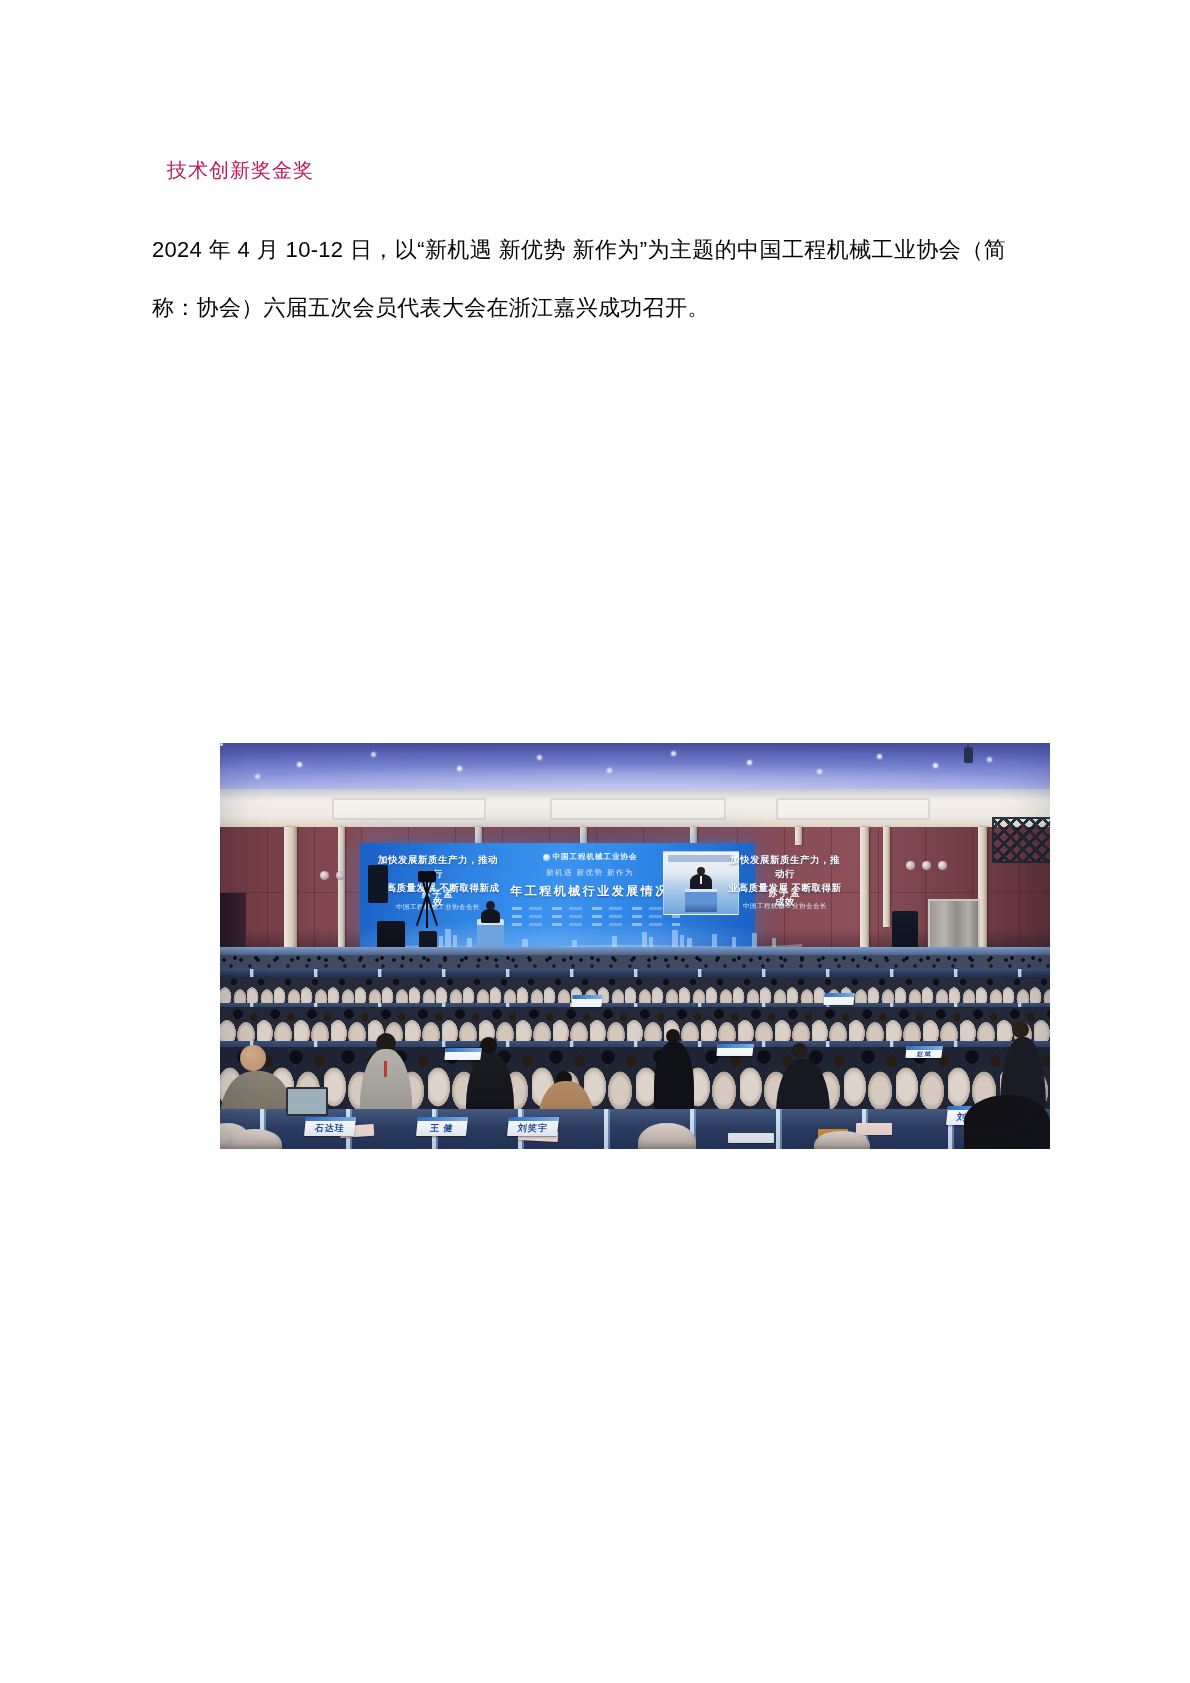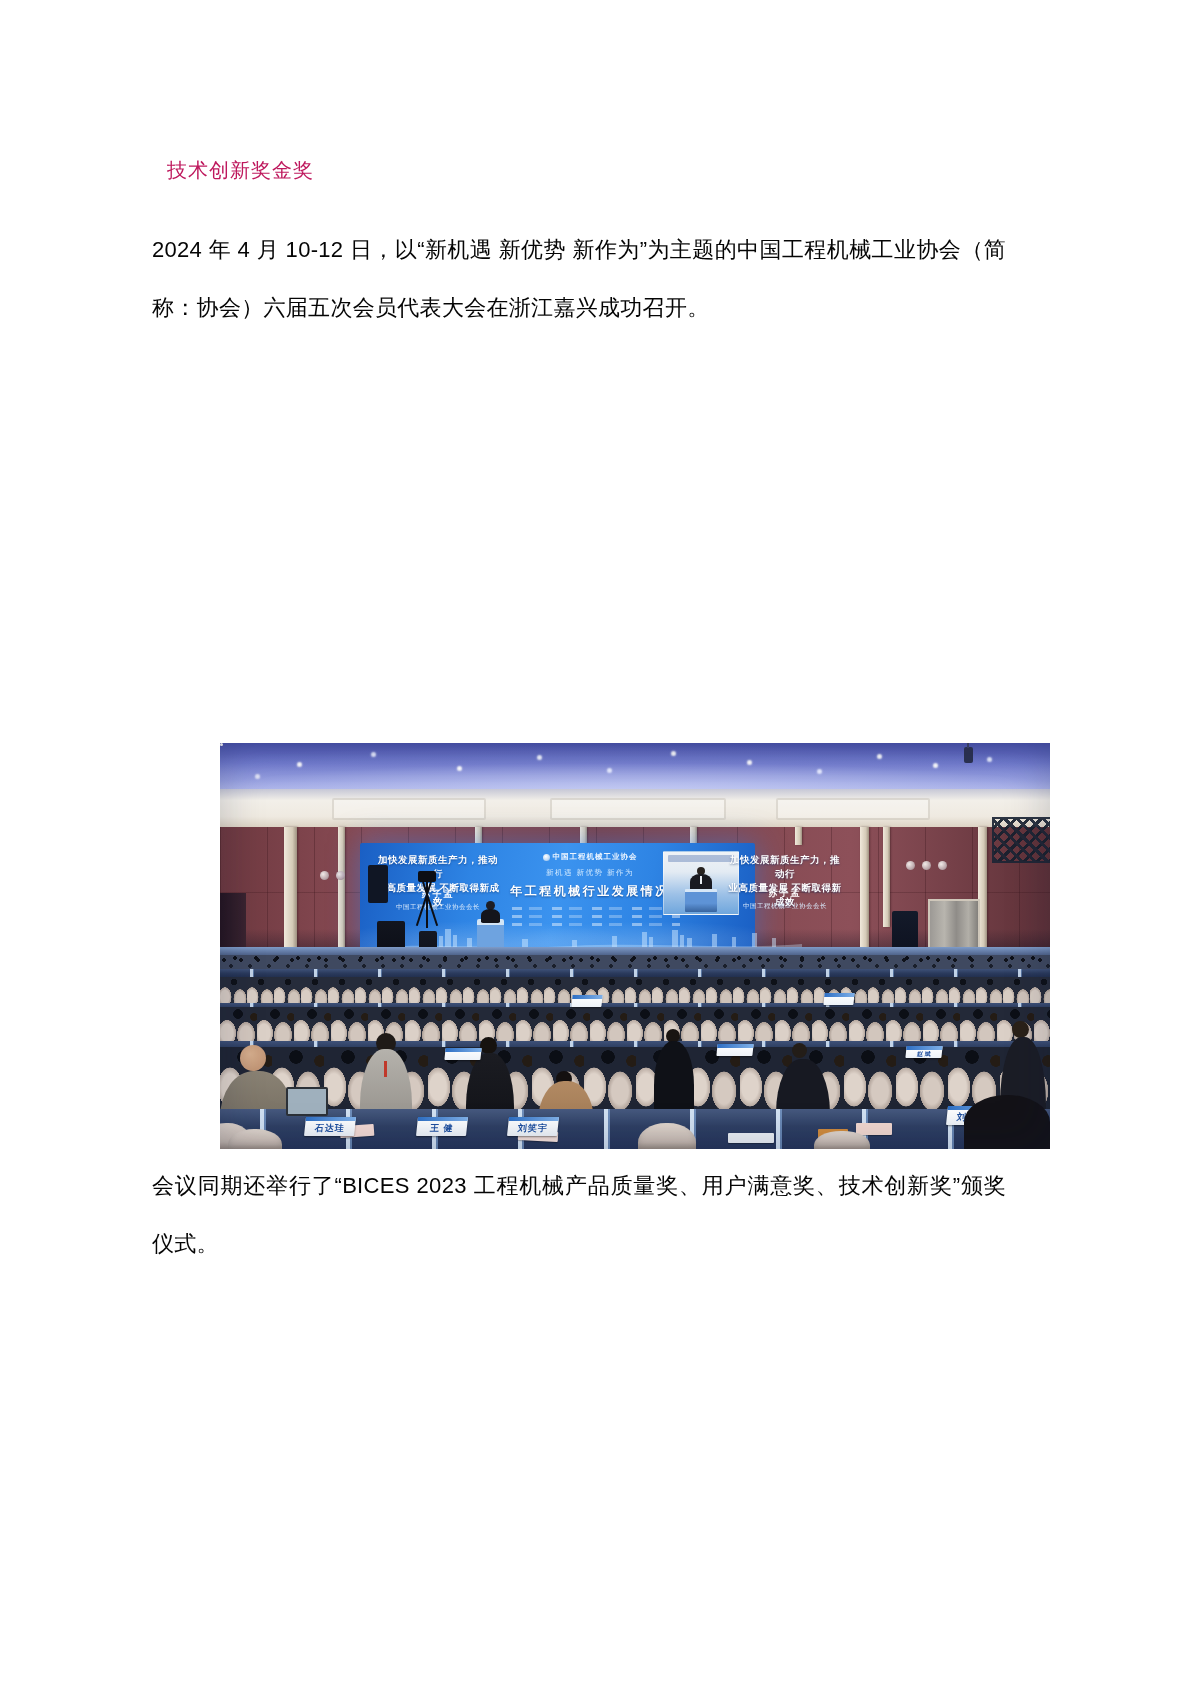--- a/index.html
+++ b/index.html
@@ -322,15 +322,14 @@
     <div class="ncard" style="left:727px;top:363px;" data-bind="photo.name_cards.3">刘仕林</div>
 
     <div class="bigchair" style="left:-18px;top:380px;width:50px;height:28px;"></div>
     <div class="bigchair" style="left:8px;top:386px;width:54px;height:22px;"></div>
     <div class="bigchair" style="left:418px;top:380px;width:58px;height:28px;"></div>
     <div class="bigchair" style="left:594px;top:388px;width:56px;height:20px;"></div>
     <div class="fig" style="left:744px;top:352px;width:86px;height:54px;background:#131217;border-radius:50% 50% 0 0;"></div>
 
   </figure>
 
-  <p class="bodytext caption" data-bind="doc.caption">会议同期还举行了“BICES 2023 工程机械产品质量奖、用户满意奖、技术创新奖”颁奖仪式。</p>
 
 </div>
 
 </body></html>

